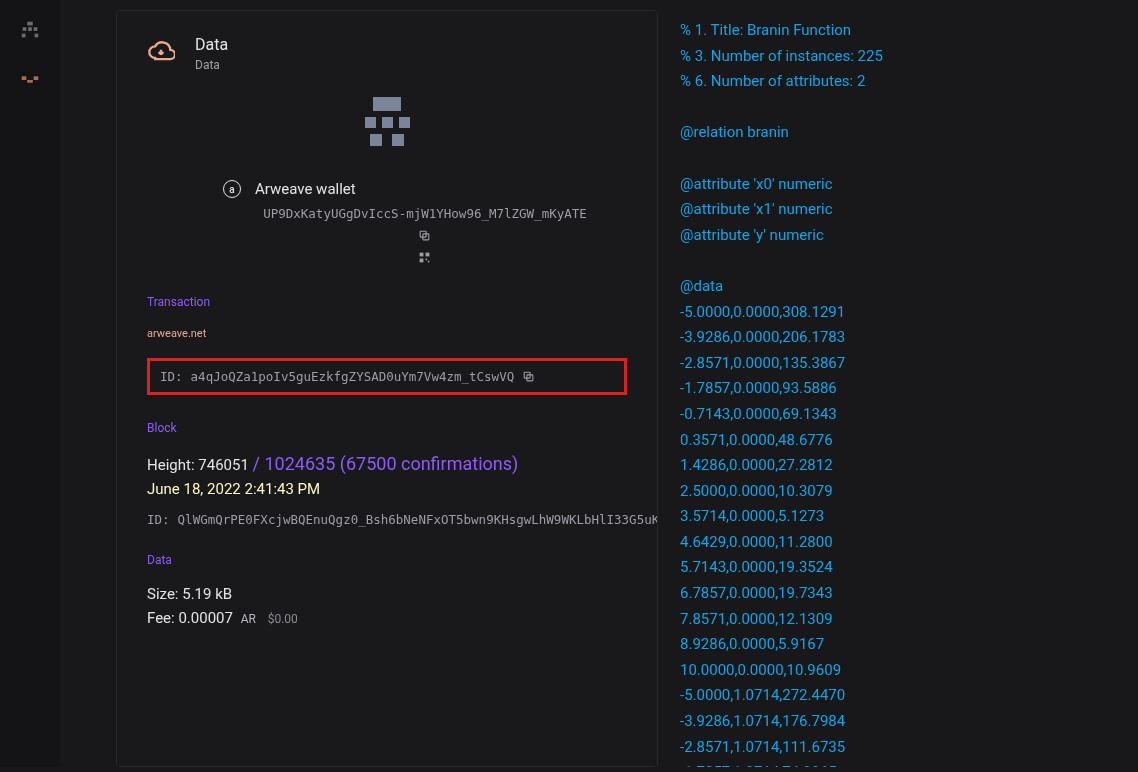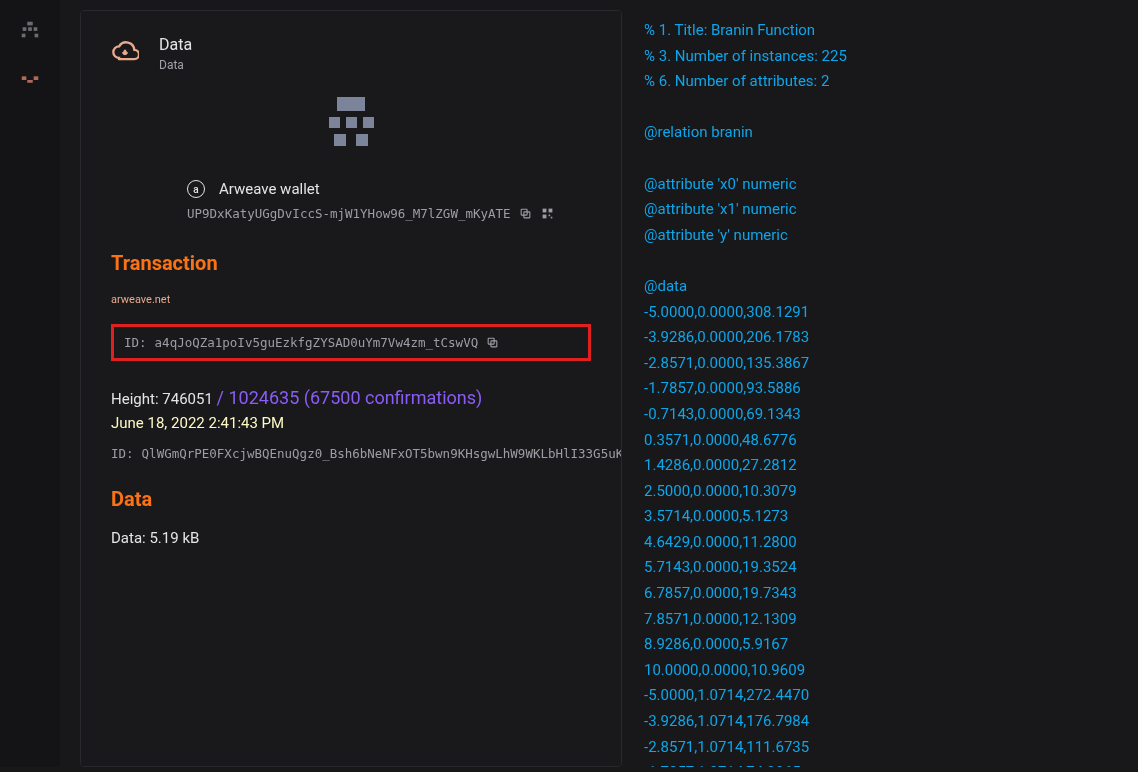--- a/index.html
+++ b/index.html
@@ -1,37 +1,37 @@
 <!DOCTYPE html>
 <html><head>
 <meta charset="utf-8">
 <style>
   * { margin:0; padding:0; box-sizing:border-box; }
   body { background:#18181b; color:#e4e4e7; font-family:-apple-system,BlinkMacSystemFont,"Segoe UI",Roboto,sans-serif; font-size:14px; overflow:hidden; }
-  .root { display:flex; height:767px; width:1138px; }
+  .root { display:flex; height:767px; width:1138px;gap:36px; }
   .sidenav { width:60px; background:#141416; display:flex; flex-direction:column; align-items:center; padding-top:18px; gap:26px; }
   .sidenav-icon { width:24px; height:24px; color:#6b6b70; display:flex; align-items:center; justify-content:center; }
   .main { flex:1; display:flex; padding:10px 0 0 20px; gap:18px; overflow:hidden; }
   .card { width:542px; background:#19191c; border:1px solid #28282d; border-radius:4px; padding:24px 30px 24px 30px; overflow-y:auto; height:100%; }
   .card-header { display:flex; align-items:flex-start; gap:20px; margin-bottom:20px; }
   .cloud-icon { color:#e8a98c; width:28px; height:28px; margin-top:2px; }
   .card-title { font-size:16px; color:#e4e4e7; }
   .card-sub { font-size:12px; color:#a0a0a8; margin-top:4px; }
   .pixel-section { display:flex; justify-content:center; margin:20px 0 30px 0; }
   .pixel-shape { width:58px; height:58px; display:flex; flex-direction:column; align-items:center; justify-content:center; gap:6px; }
   .pixel-shape .p-top { width:28px; height:14px; background:#7c8499; }
   .pixel-shape .p-mid { display:flex; gap:6px; }
   .pixel-shape .p-mid span { width:11px; height:11px; background:#7c8499; }
   .pixel-shape .p-bot { display:flex; gap:10px; }
   .pixel-shape .p-bot span { width:12px; height:12px; background:#7c8499; }
   .wallet-row { display:flex; align-items:center; gap:14px; padding-left:76px; margin-bottom:8px; font-size:15px; }
   .circle-a { width:18px; height:18px; border:1.5px solid #e4e4e7; border-radius:50%; display:flex; align-items:center; justify-content:center; font-size:10px; font-weight:500; }
-  .wallet-id { padding-left:76px; font-family:"SFMono-Regular",Consolas,monospace; font-size:12.5px; color:#9d9da5; display:flex; align-items:center; gap:8px; margin-bottom:30px; }
+  .wallet-id { padding-left:76px; font-family:"SFMono-Regular",Consolas,monospace; font-size:12.5px; color:#9d9da5; display:flex; align-items:center; gap:8px; margin-bottom:30px;flex-direction:column; }
   .inline-icon { width:14px; height:14px; color:#9d9da5; cursor:pointer; }
-  .section-title { font-size:20px; color:#f97316; margin-bottom:18px; font-weight:700; }
+  .section-title { font-size:12px; color:#8b5cf6; margin-bottom:18px; font-weight:400; }
   .link { color:#e8a98c; font-size:11px; margin-bottom:18px; display:block; }
   .highlight-box { border:3px solid #e01f1f; padding:8px 10px; margin-bottom:24px; display:flex; align-items:center; gap:8px; }
   .mono { font-family:"SFMono-Regular",Consolas,monospace; font-size:12.5px; color:#9d9da5; }
   .section-block { margin-bottom:26px; }
   .kv { font-size:15px; color:#e4e4e7; margin-bottom:6px; }
   .kv .dim { color:#8b5cf6; font-size:18px; }
   .date { font-size:15px; color:#fef9c3; margin-bottom:14px; }
   .block-id { display:flex; align-items:center; gap:8px; margin-bottom:26px; }
   .block-id .mono { font-size:12.5px; }
   .small-unit { font-size:12px; color:#b7b7bd; margin-left:4px; }
@@ -127,38 +127,45 @@
           <span class="inline-icon">
             <svg viewBox="0 0 24 24" width="13" height="13" fill="none" stroke="currentColor" stroke-width="2">
                 <rect x="9" y="9" width="11" height="11" rx="1"></rect>
                 <rect x="4" y="4" width="11" height="11" rx="1"></rect>
               </svg>
           </span>
         </div>
       </div>
 
       <div class="section-block">
+        <div class="section-title">Block</div>
         <div class="kv">
           <span>Height:</span>
           <span>746051</span>
           <span class="dim">/ 1024635 (67500 confirmations)</span>
         </div>
         <div class="date">June 18, 2022 2:41:43 PM</div>
         <div class="block-id">
           <span class="mono">ID:</span>
           <span class="mono">QlWGmQrPE0FXcjwBQEnuQgz0_Bsh6bNeNFxOT5bwn9KHsgwLhW9WKLbHlI33G5uK</span>
 
         </div>
       </div>
 
       <div class="section-block">
         <div class="section-title">Data</div>
         <div class="kv">
-          <span>Data:</span>
+          <span>Size:</span>
           <span>5.19 kB</span>
+        </div>
+        <div class="kv">
+          <span>Fee:</span>
+          <span>0.00007</span>
+          <span class="small-unit">AR</span>
+          <span class="small-val">$0.00</span>
         </div>
       </div>
 
     </div>
 
     <div class="filetext">% 1. Title: Branin Function
 % 3. Number of instances: 225
 % 6. Number of attributes: 2
 
 @relation branin

